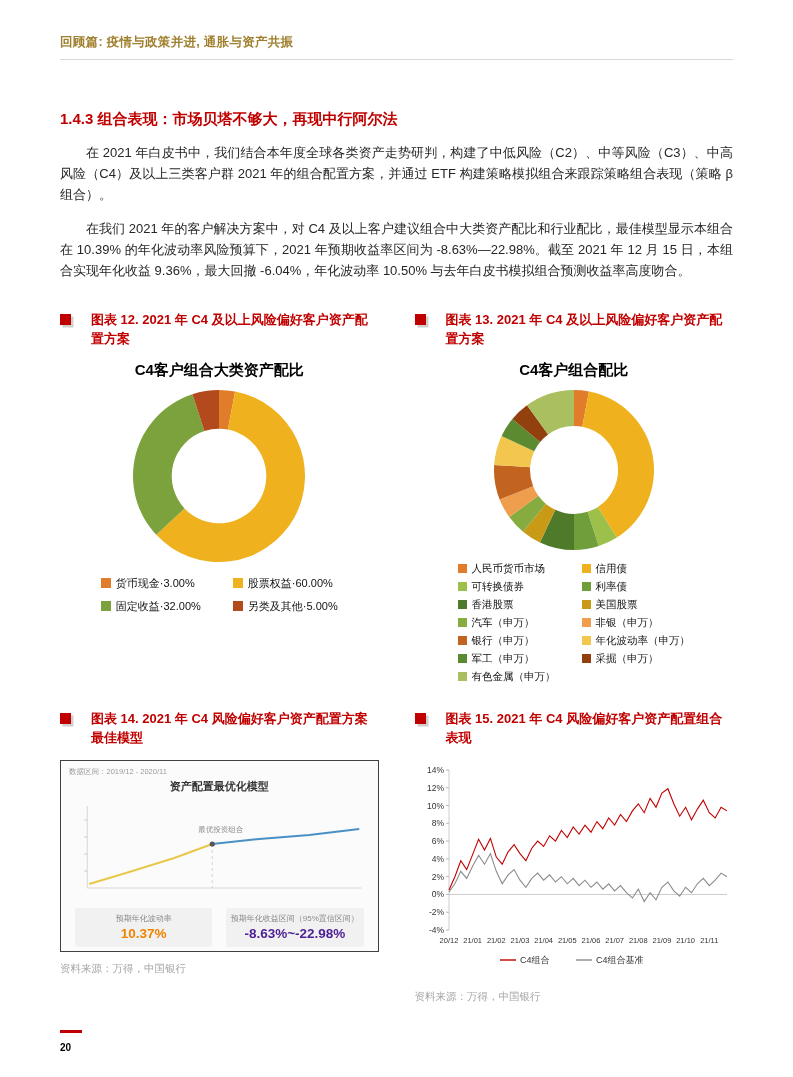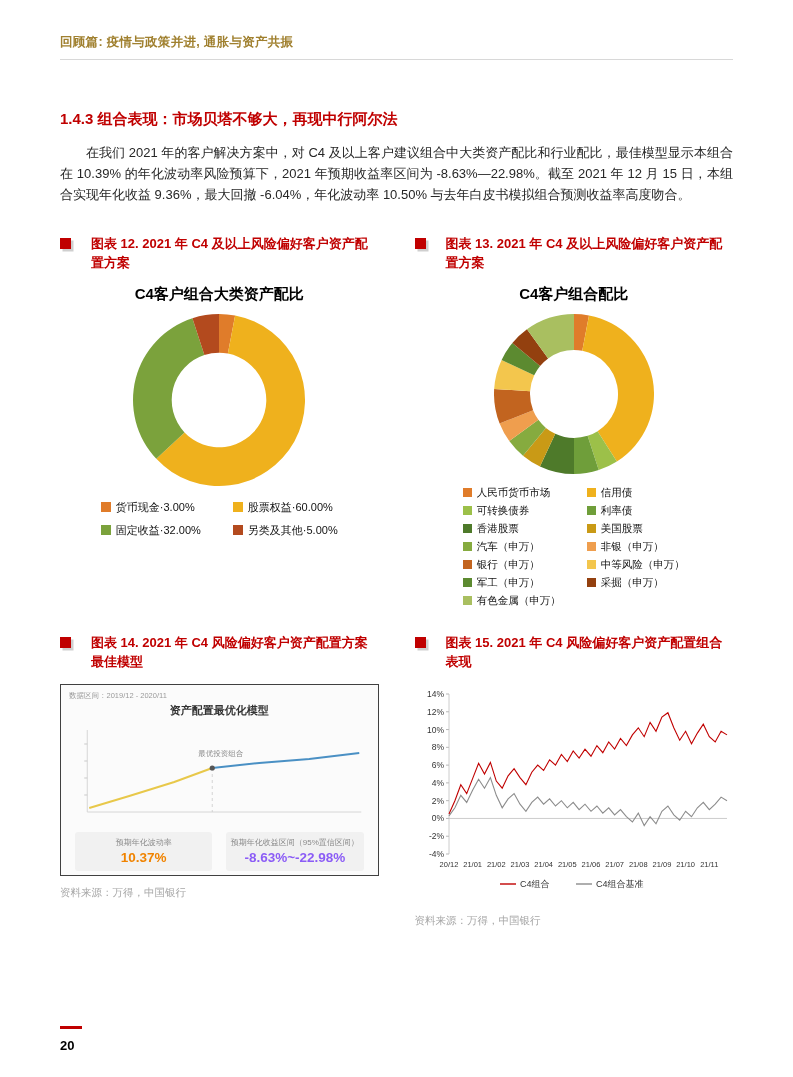--- a/index.html
+++ b/index.html
@@ -32,44 +32,45 @@
   .legend-13 .swatch{width:9px;height:9px;}
   
   .model-panel{margin-top:12px;position:relative;width:100%;height:192px;border:1px solid #404040;background:#fbfbfb;}
   .mp-top{position:absolute;left:8px;top:6px;font-size:7.5px;color:#9a9a9a;}
   .mp-title{padding-top:18px;text-align:center;font-size:11px;font-weight:bold;color:#333;}
   .mp-chart{position:relative;margin:4px 8px 0;height:104px;}
   .mp-anno{position:absolute;left:43%;top:26%;font-size:7.5px;color:#8a8a8a;}
   .mp-stats{display:flex;gap:14px;padding:6px 14px 0;}
   .mp-stat{flex:1;background:#f1f1f1;border-radius:3px;text-align:center;padding:5px 4px 6px;}
   .mp-stat-label{font-size:8px;color:#8a8a8a;}
-  .mp-stat-value{margin-top:2px;font-size:13.5px;font-weight:bold;color:#8b5cf6;}
+  .mp-stat-value{margin-top:2px;font-size:13.5px;font-weight:bold;color:#4c1d95;}
   .mp-stat-value.orange{color:#f08300;}
   
   .linechart-wrap{margin-top:14px;}
   svg text{font-family:"Liberation Sans","DejaVu Sans",sans-serif;}
   .tickY{font-size:8.5px;fill:#333;}
   .tickX{font-size:7.5px;fill:#333;}
   .lgd{font-size:9px;fill:#333;}
   
   .source{margin-top:10px;font-size:10.5px;color:#a6a6a6;}
   
   .footer{position:absolute;left:60px;bottom:24px;}
   .footer-rule{width:22px;height:3px;background:#c00000;margin-bottom:9px;}
-  .page-num{font-size:13px;font-weight:bold;color:#000;}
+  .page-num{font-size:10px;font-weight:bold;color:#000;}
 </style>
 </head>
 <body>
 
 <div class="content">
 
   <div class="hdr">回顾篇: 疫情与政策并进, 通胀与资产共振</div>
   <div class="hdr-rule"></div>
 
   <h2 class="sec-title">1.4.3 组合表现：市场贝塔不够大，再现中行阿尔法</h2>
+  <p class="para">在 2021 年白皮书中，我们结合本年度全球各类资产走势研判，构建了中低风险（C2）、中等风险（C3）、中高风险（C4）及以上三类客户群 2021 年的组合配置方案，并通过 ETF 构建策略模拟组合来跟踪策略组合表现（策略 β 组合）。</p>
   <p class="para">在我们 2021 年的客户解决方案中，对 C4 及以上客户建议组合中大类资产配比和行业配比，最佳模型显示本组合在 10.39% 的年化波动率风险预算下，2021 年预期收益率区间为 -8.63%—22.98%。截至 2021 年 12 月 15 日，本组合实现年化收益 9.36%，最大回撤 -6.04%，年化波动率 10.50% 与去年白皮书模拟组合预测收益率高度吻合。</p>
 
   <div class="fig-row figs-top">
 
     <div class="fig-col">
       <div class="caption">
         <span class="cap-marker"></span>
         <span class="cap-text">图表 12. 2021 年 C4 及以上风险偏好客户资产配置方案</span>
       </div>
       <div class="chart-title">C4客户组合大类资产配比</div>
@@ -156,21 +157,21 @@
           <div class="legend-item">
             <span class="swatch" style="background: rgb(239, 158, 78);"></span>
             <span>非银（申万）</span>
           </div>
           <div class="legend-item">
             <span class="swatch" style="background: rgb(194, 100, 31);"></span>
             <span>银行（申万）</span>
           </div>
           <div class="legend-item">
             <span class="swatch" style="background: rgb(243, 198, 77);"></span>
-            <span>中等风险（申万）</span>
+            <span>年化波动率（申万）</span>
           </div>
           <div class="legend-item">
             <span class="swatch" style="background: rgb(92, 138, 48);"></span>
             <span>军工（申万）</span>
           </div>
           <div class="legend-item">
             <span class="swatch" style="background: rgb(147, 64, 15);"></span>
             <span>采掘（申万）</span>
           </div>
           <div class="legend-item">

